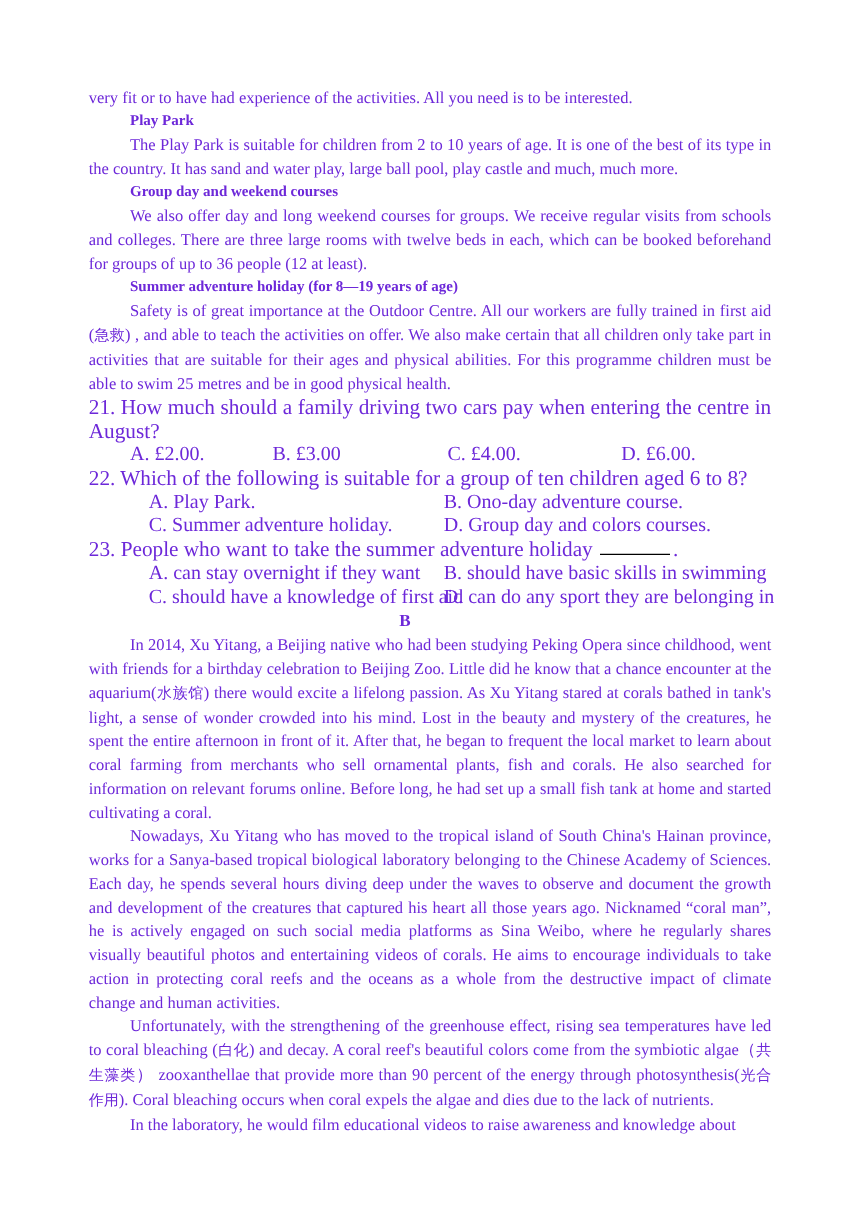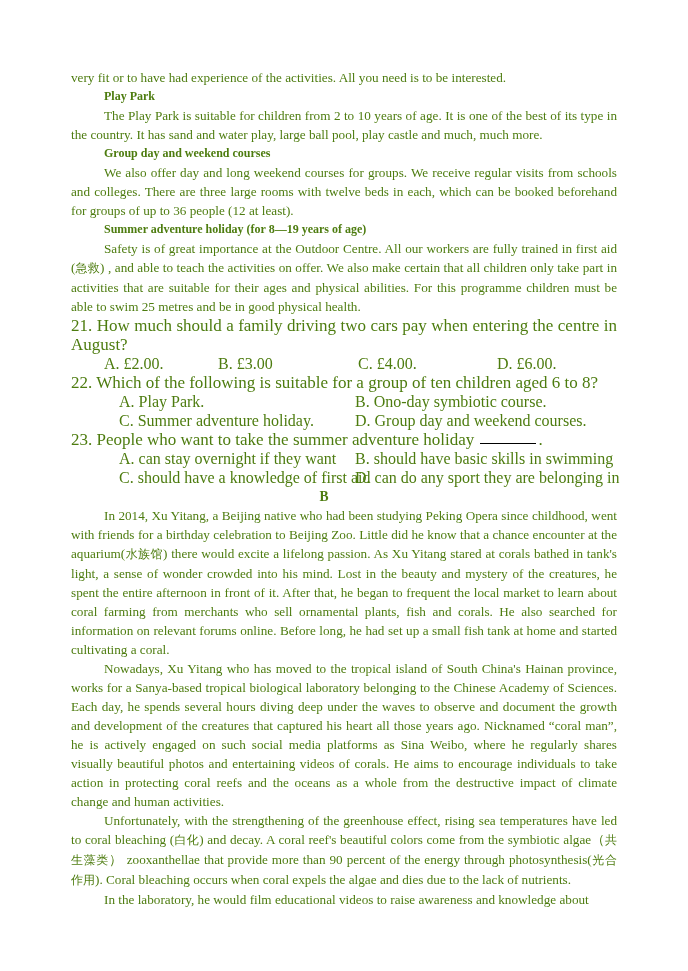--- a/index.html
+++ b/index.html
@@ -6,21 +6,21 @@
     margin: 0;
     padding: 0;
     background: #ffffff;
   }
   .page {
     position: relative;
     width: 688px;
     height: 971px;
     background: #ffffff;
     font-family: "Liberation Serif", "DejaVu Serif", serif;
-    color: #4d7c0f;
+    color: #6d28d9;
     overflow: hidden;
     text-decoration: underline;
   }
   .content {
     position: absolute;
     left: 71px;
     top: 68px;
     width: 546px;
   }
   p {
@@ -109,25 +109,25 @@
     <div class="opts-row">
       <span class="opt opt-q21-a">A. £2.00.</span>
       <span class="opt opt-q21-b">B. £3.00</span>
       <span class="opt opt-q21-c">C. £4.00.</span>
       <span class="opt opt-q21-d">D. £6.00.</span>
     </div>
 
     <p class="question"><span>22.</span> <span>Which of the following is suitable for a group of ten children aged 6 to 8?</span></p>
     <div class="opts-row">
       <span class="opt opt-col-1">A. Play Park.</span>
-      <span class="opt opt-col-2">B. Ono-day symbiotic course.</span>
+      <span class="opt opt-col-2">B. Ono-day adventure course.</span>
     </div>
     <div class="opts-row">
       <span class="opt opt-col-1">C. Summer adventure holiday.</span>
-      <span class="opt opt-col-2">D. Group day and weekend courses.</span>
+      <span class="opt opt-col-2">D. Group day and colors courses.</span>
     </div>
 
     <p class="question"><span>23.</span> <span>People who want to take the summer adventure holiday</span> <span class="blank-line"></span><span>.</span></p>
     <div class="opts-row">
       <span class="opt opt-col-1">A. can stay overnight if they want</span>
       <span class="opt opt-col-2">B. should have basic skills in swimming</span>
     </div>
     <div class="opts-row">
       <span class="opt opt-col-1">C. should have a knowledge of first aid</span>
       <span class="opt opt-col-2">D. can do any sport they are belonging in</span>

